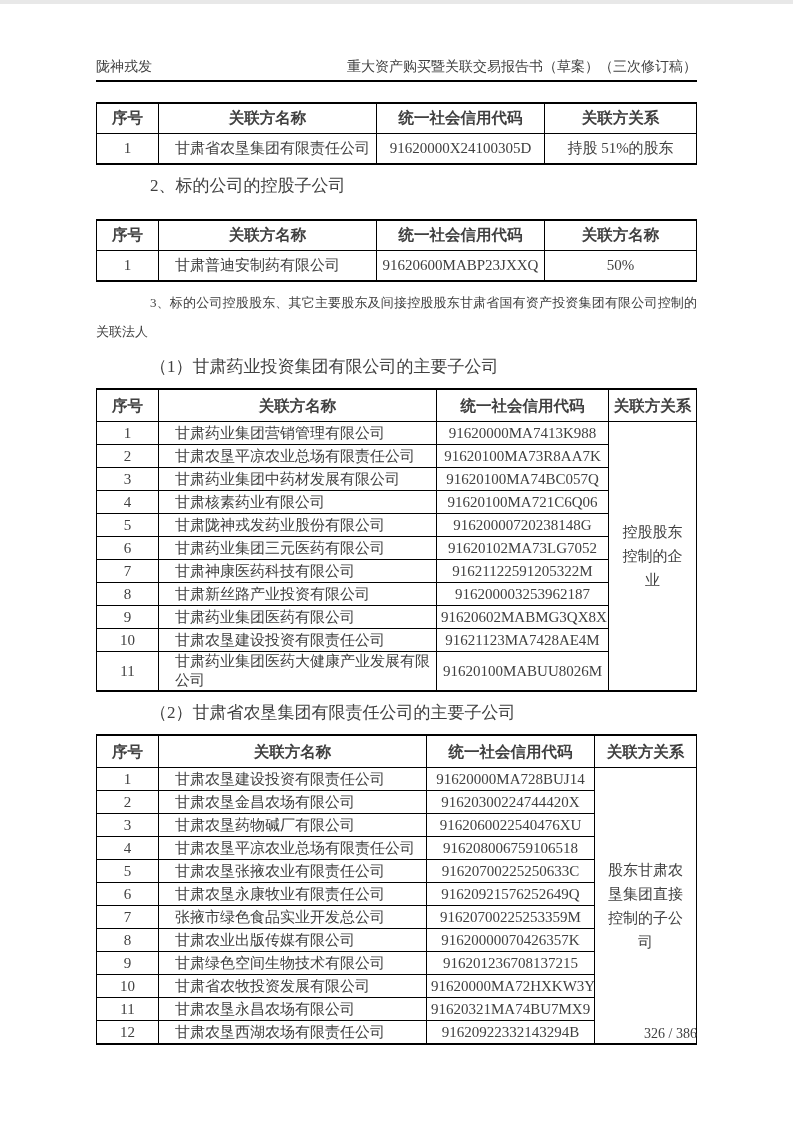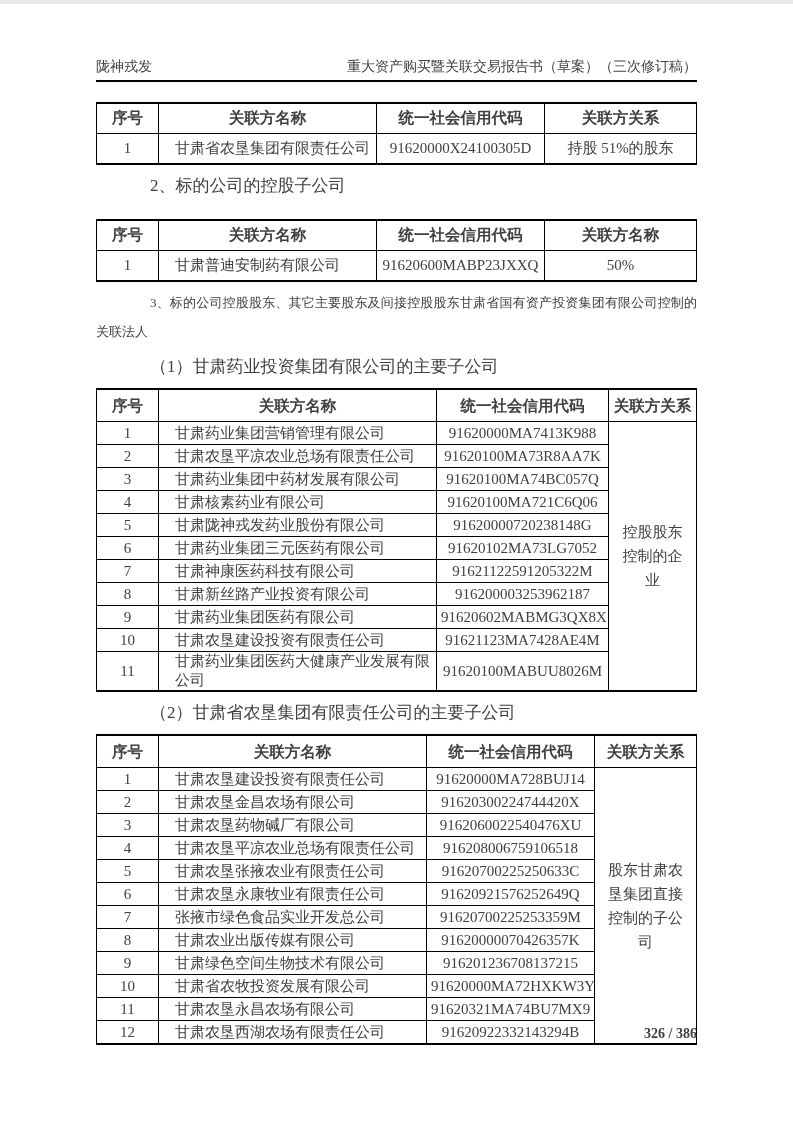--- a/index.html
+++ b/index.html
@@ -50,21 +50,21 @@
   }
   .para{
     font-size:13px;line-height:29px;
     margin:6px 0 4px 0;
     text-indent:54px;
     text-align:justify;
   }
   .doc-footer{
     position:absolute;
     right:96px;top:1022px;
-    font-size:14px;font-weight:bold;
+    font-size:14px;font-weight:normal;
   }
 </style>
 </head>
 <body>
 
 <div class="page">
 
   <div class="doc-header">
     <span>陇神戎发</span>
     <span>重大资产购买暨关联交易报告书（草案）（三次修订稿）</span>

